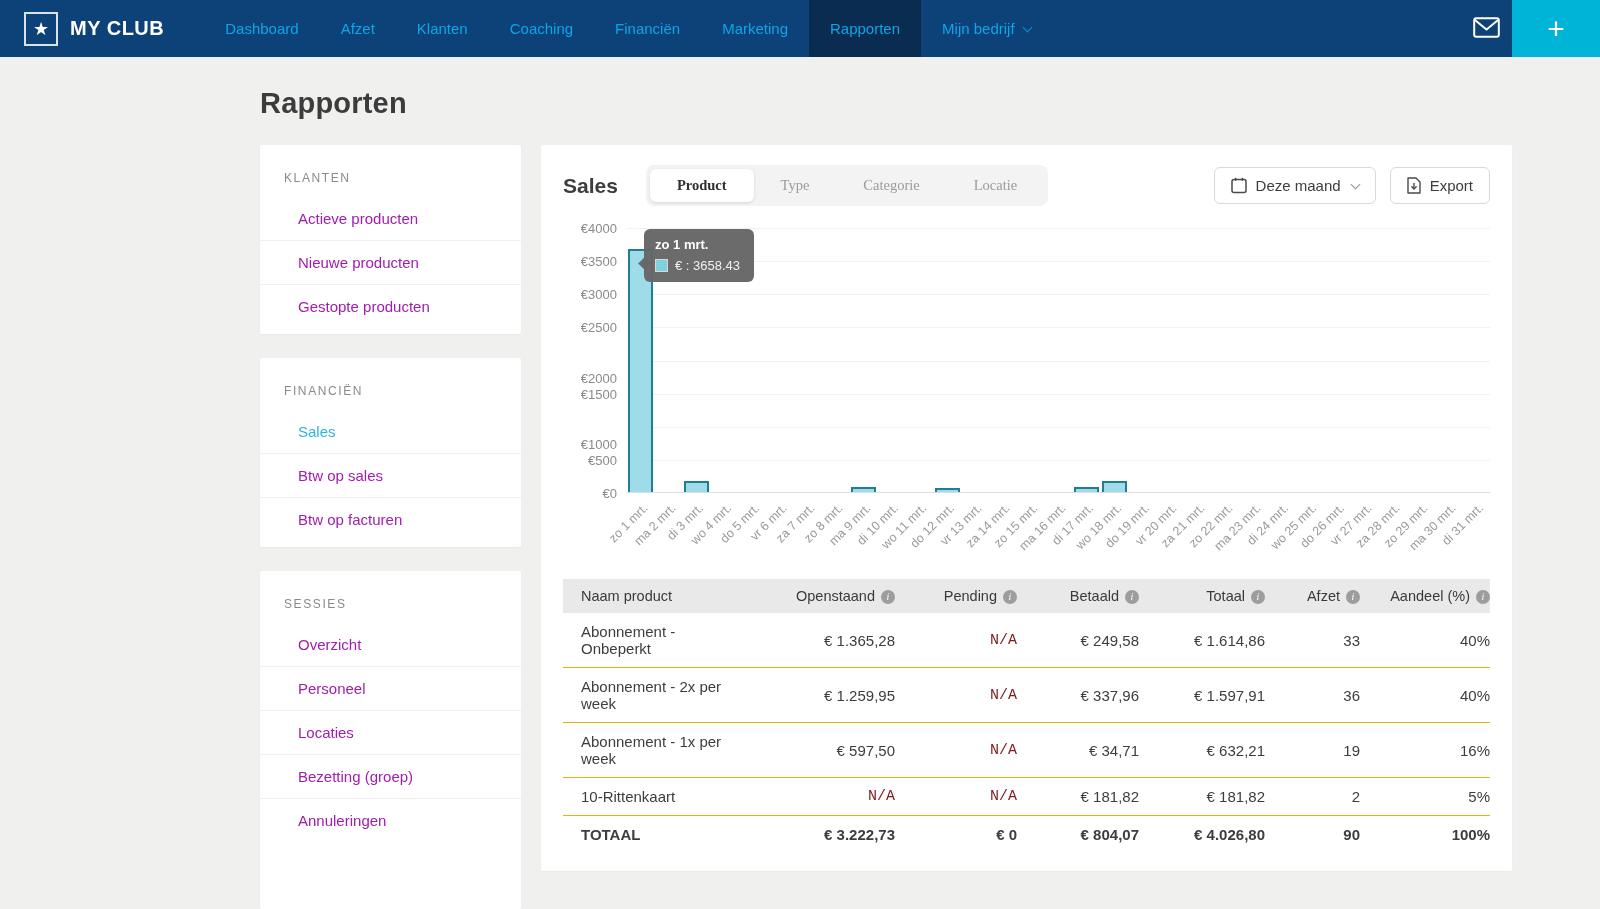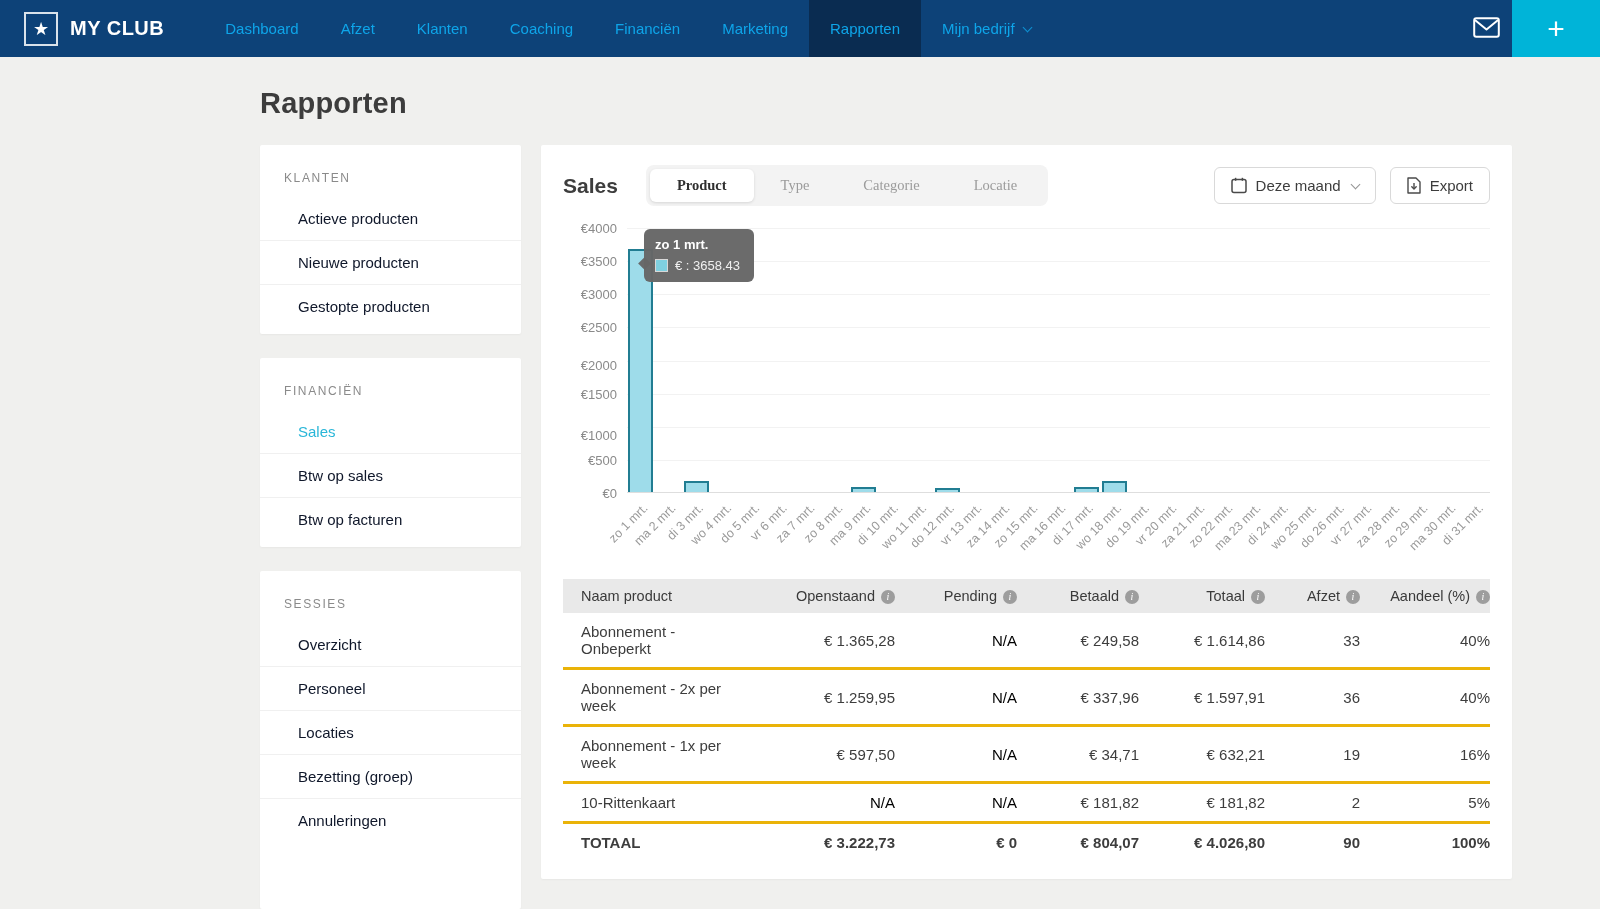--- a/index.html
+++ b/index.html
@@ -21,21 +21,21 @@
 
   
   .page { padding:30px 88px 0 260px; }
   h1.page-title { font-size:29px; font-weight:600; color:#3c3c3c; letter-spacing:.2px; margin-bottom:25px; }
   .content { display:flex; gap:20px; align-items:flex-start; }
 
   
   .sidebar { width:261px; display:flex; flex-direction:column; gap:24px; flex:none; }
   .card { background:#fff; border-radius:2px; box-shadow:0 1px 2px rgba(0,0,0,.04); padding-bottom:6px; }
   .card-header { padding:26px 24px 12px; font-size:12px; letter-spacing:1.6px; color:#8a8a8a; }
-  .side-item { padding:13px 20px 13px 38px; font-size:15px; color:#0f172a; cursor:pointer; }
+  .side-item { padding:13px 20px 13px 38px; font-size:15px; color:#a21caf; cursor:pointer; }
   .side-item + .side-item { border-top:1px solid #f0f0f0; }
   .side-item.active { color:#29b6d8; }
   .card.tall { min-height:338px; }
 
   
   .panel { flex:1; background:#fff; border-radius:2px; box-shadow:0 1px 2px rgba(0,0,0,.04); padding:20px 22px 18px; }
   .panel-header { display:flex; align-items:center; }
   .panel-title { font-size:21px; font-weight:600; color:#3d3d3d; margin-right:28px; }
   .tab-group { background:#f3f3f3; border-radius:8px; padding:4px; display:flex;font-family:Liberation Serif, serif; }
   .tab { padding:8px 27px; font-size:14.5px; color:#9b9b9b; border-radius:6px; cursor:pointer; white-space:nowrap; }
@@ -64,23 +64,23 @@
   .tt-row { display:flex; align-items:center; gap:7px; font-size:13px; color:#f0f0f0; }
   .swatch { width:13px; height:13px; background:#7fd0e0; border:1px solid #d8d8d8; flex:none; }
 
   
   .table { margin-top:8px; }
   .t-row { display:grid; grid-template-columns:minmax(0,1fr) 150px 122px 122px 126px 95px 130px; align-items:center; }
   .t-head { background:#e9e9e9; }
   .t-head .t-cell { font-size:14.5px; color:#3a3a3a; padding-top:9px; padding-bottom:9px; }
   .t-cell { font-size:15px; color:#3d3d3d; text-align:right; padding:10px 0; }
   .t-cell:first-child { text-align:left; padding-left:18px; }
-  .t-body .t-row { border-bottom:3px solid #eab308; }
+  .t-body .t-row { border-bottom:1px solid #eab308; }
   .t-body .t-row:last-child { border-bottom:none; }
-  .t-cell.na { color:#000000; }
+  .t-cell.na { color:#7f1d1d;font-family:Liberation Mono, monospace; }
   .t-row.total .t-cell { font-weight:bold; }
   .info { display:inline-flex; align-items:center; justify-content:center; width:14px; height:14px; border-radius:50%; background:#9d9d9d; color:#fff; font-size:10px; font-style:italic; font-family:"Liberation Serif",serif; margin-left:6px; vertical-align:1px; cursor:pointer; }
 </style>
 </head>
 <body>
 
 <header class="navbar">
   <div class="brand">
     <span class="logo-box">★</span>
     <span class="brand-name">MY CLUB</span>
@@ -183,23 +183,23 @@
           </button>
         </div>
       </div>
 
       <div class="chart">
         <div class="y-axis">
             <span class="y-tick" style="top: 0px;">€4000</span>
             <span class="y-tick" style="top: 33.125px;">€3500</span>
             <span class="y-tick" style="top: 66.25px;">€3000</span>
             <span class="y-tick" style="top: 99.375px;">€2500</span>
-            <span class="y-tick" style="top: 137px;">€2000</span>
+            <span class="y-tick" style="top: 150px;">€2000</span>
             <span class="y-tick" style="top: 165.625px;">€1500</span>
-            <span class="y-tick" style="top: 207px;">€1000</span>
+            <span class="y-tick" style="top: 216px;">€1000</span>
             <span class="y-tick" style="top: 231.875px;">€500</span>
             <span class="y-tick" style="top: 265px;">€0</span>
           </div>
         <div class="plot">
             <div class="gridline" style="top: 231.875px;"></div>
             <div class="gridline" style="top: 198.75px;"></div>
             <div class="gridline" style="top: 165.625px;"></div>
             <div class="gridline" style="top: 132.5px;"></div>
             <div class="gridline" style="top: 99.375px;"></div>
             <div class="gridline" style="top: 66.25px;"></div>

